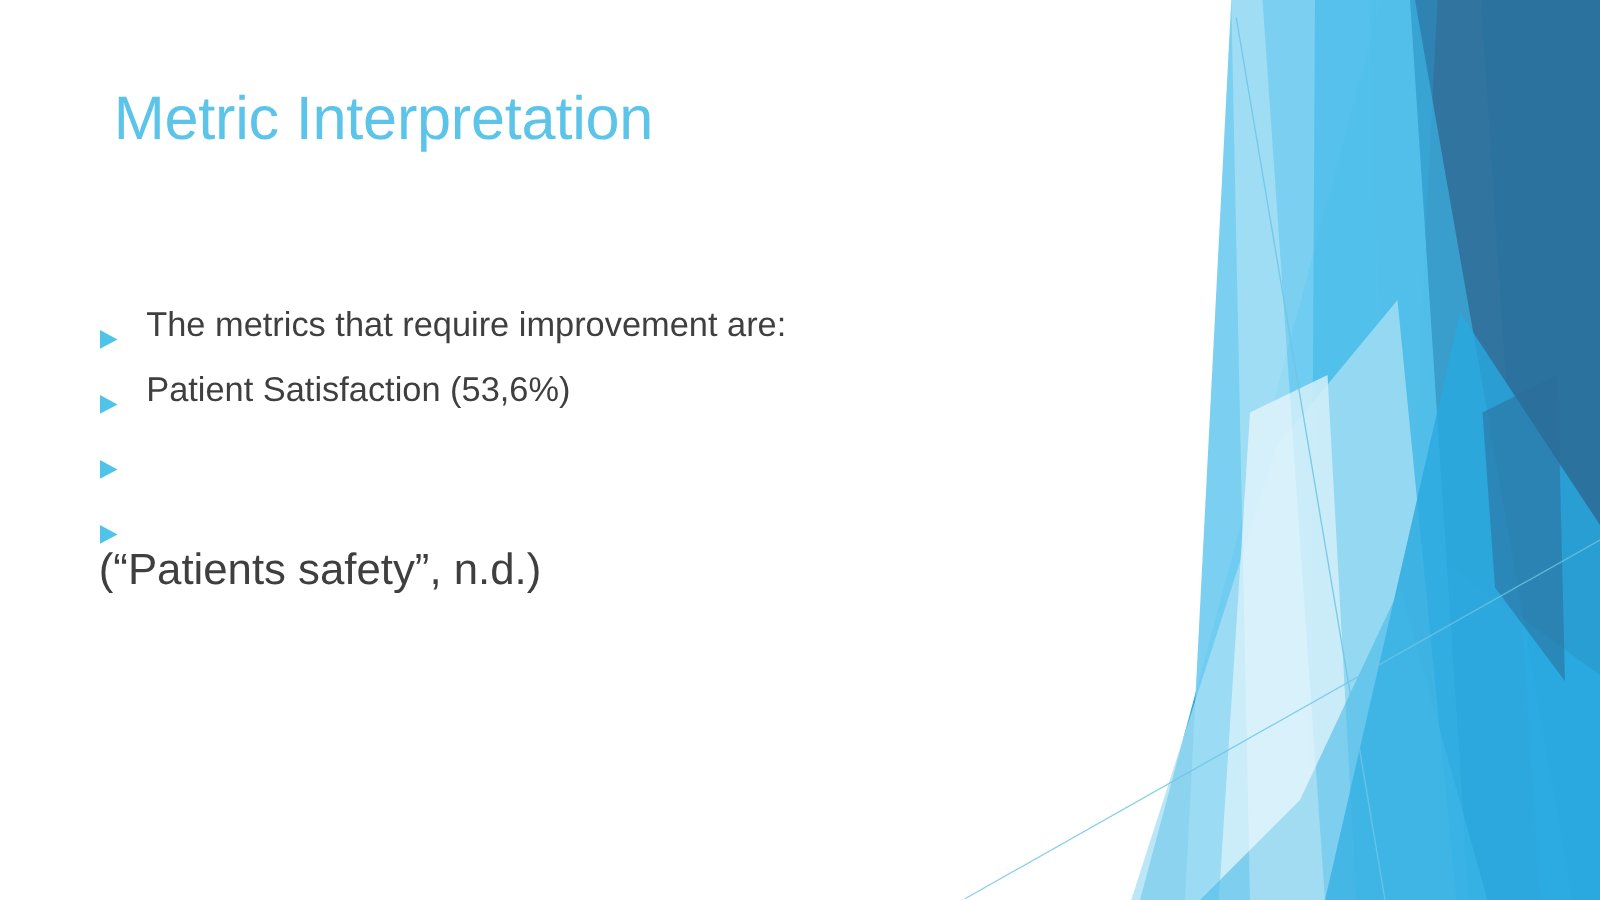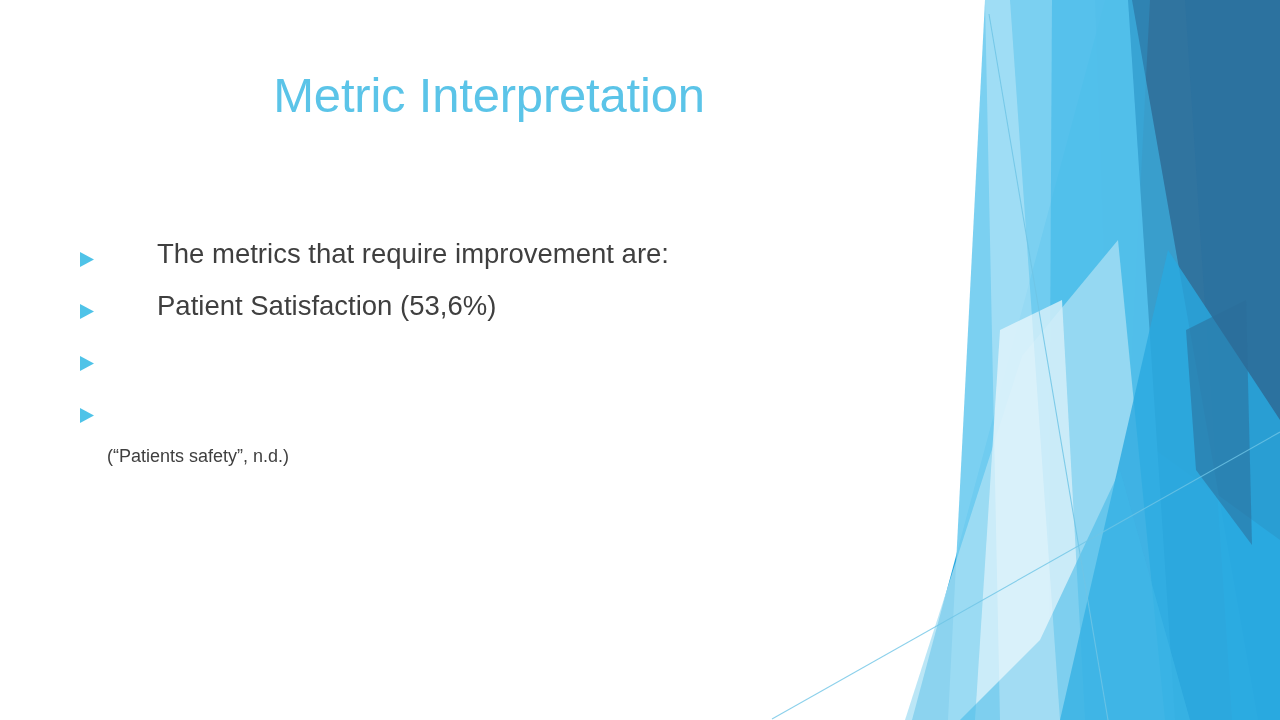--- a/index.html
+++ b/index.html
@@ -24,45 +24,43 @@
     top: 0;
     left: 0;
     width: 1280px;
     height: 720px;
     pointer-events: none;
   }
 
   
   #title {
     position: absolute;
-    left: 79px;
+    left: 91px;
     top: 68px;
     width: 820px;
     font-size: 49px;
     line-height: 1.12;
     font-weight: normal;
     color: #5BC4E8;
     letter-spacing: -0.2px;
     white-space: nowrap;
-    text-align: center;
   }
 
   
   #body {
     position: absolute;
     left: 79px;
     top: 228px;
     width: 860px;
   }
 
   .bullet-row {
     display: flex;
-    align-items: center;
+    align-items: flex-end;
     height: 52px;
-    gap: 40px;
   }
 
   .bullet-marker {
     flex: 0 0 auto;
     width: 20px;
     margin-top: 11px;
     margin-right: 18px;
     line-height: 0;
   }
 
@@ -78,25 +76,24 @@
     white-space: nowrap;
   }
 
   .plain-row {
     display: flex;
     align-items: flex-start;
     height: 52px;
   }
 
   .plain-text {
-    font-size: 18px;
+    font-size: 35px;
     line-height: 40px;
     color: #3F3F3F;
     white-space: nowrap;
-    margin-left: 28px;
   }
 </style>
 </head>
 <body>
 
 <div id="slide">
 
   <svg id="decor" viewBox="0 0 1280 720" width="1280" height="720" xmlns="http://www.w3.org/2000/svg" preserveAspectRatio="none">
 
     <polygon points="1105,0 1280,0 1280,720 912,720" fill="#29A9E0"></polygon>

